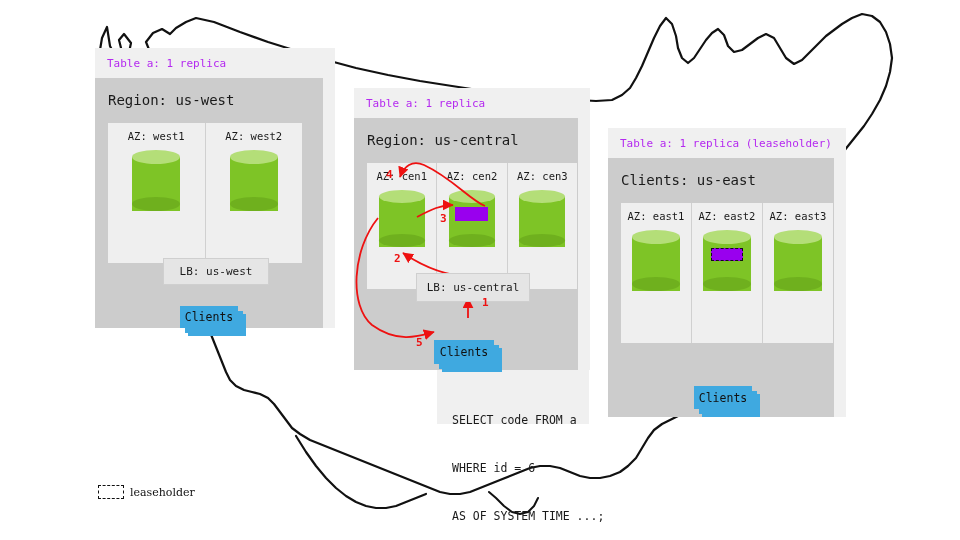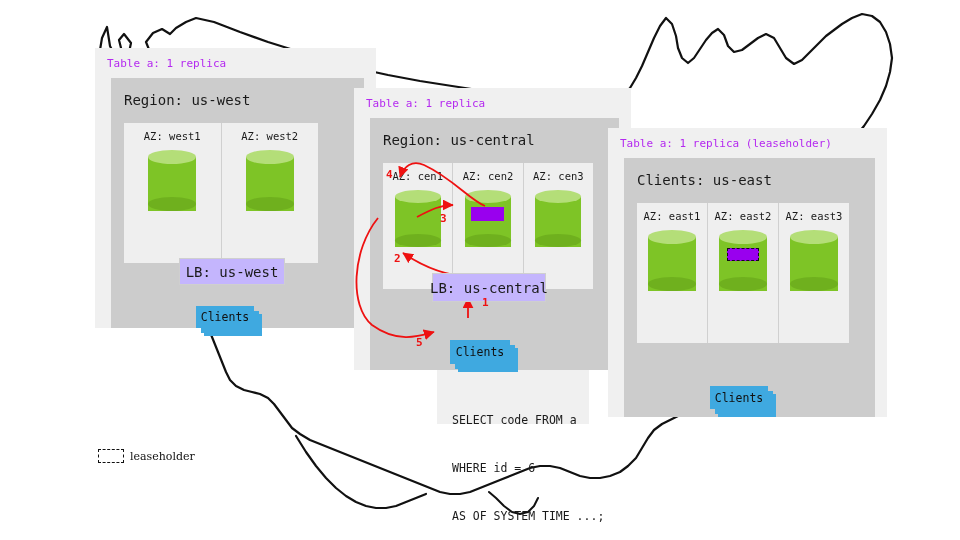--- a/index.html
+++ b/index.html
@@ -4,64 +4,64 @@
 <style>
   html,body{margin:0;padding:0;}
   body{
     width:960px;height:540px;overflow:hidden;background:#ffffff;
     font-family:"DejaVu Sans Mono","Liberation Mono",monospace;
     position:relative;
   }
   #stage{position:absolute;left:0;top:0;width:960px;height:540px;}
   #mapLayer{position:absolute;left:0;top:0;width:960px;height:540px;}
 
-  .region{position:absolute;background:#f0f0f0;padding-left:41px;}
+  .region{position:absolute;background:#f0f0f0;}
   .region-banner{
     position:absolute;left:0;top:0;right:0;height:30px;
     display:flex;align-items:center;padding-left:12px;
     color:#b429f0;font-size:11px;letter-spacing:0px;white-space:nowrap;
   }
-  .region-body{position:absolute;left:0;right:12px;background:#cccccc;margin-left:16px;}
+  .region-body{position:absolute;left:0;right:12px;background:#cccccc;}
   .region-title{
     position:absolute;left:13px;font-size:14px;color:#1a1a1a;white-space:nowrap;
   }
   .az-strip{position:absolute;display:flex;background:#efefef;}
   .az-cell{
     position:relative;flex:1;background:#efefef;
     border-right:1px solid #d0d0d0;
     display:flex;flex-direction:column;align-items:center;
   }
   .az-cell:last-child{border-right:none;}
   .az-label{margin-top:7px;font-size:10.5px;color:#1a1a1a;white-space:nowrap;}
 
   .cyl{position:relative;margin-top:8px;}
   .cyl .body{position:absolute;left:0;width:100%;background:#7ec426;}
   .cyl .top{position:absolute;left:0;top:0;width:100%;background:#b4de78;border-radius:50%;}
   .cyl .bot{position:absolute;left:0;width:100%;background:#6fb01e;border-radius:50%;}
   .cyl .range{position:absolute;background:#9900ee;z-index:4;}
   .cyl .range.leaseholder{border:1.5px dashed #111;box-sizing:border-box;}
 
   .lb{
-    position:absolute;background:#c4b5fd;border:1px solid #cfcfcf;
+    position:absolute;background:#e5e5e5;border:1px solid #cfcfcf;
     display:flex;align-items:center;justify-content:center;
-    font-size:14px;color:#1a1a1a;white-space:nowrap;z-index:6;text-align:right;
+    font-size:11px;color:#1a1a1a;white-space:nowrap;z-index:6;text-align:right;
   }
   .clients{position:absolute;z-index:6;}
   .clients .sheet{position:absolute;background:#3fa9e0;}
   .clients .front{
     position:absolute;left:0;top:0;background:#3fa9e0;
     display:flex;align-items:center;justify-content:center;
     font-size:11.5px;color:#111;white-space:nowrap;
   }
   .sqlbox{
     position:absolute;background:#f0f0f0;
     padding:10px 0 10px 15px;box-sizing:border-box;
     font-size:11.5px;line-height:16px;color:#1a1a1a;white-space:pre;
   }
-  .legend{position:absolute;display:flex;align-items:center;gap:6px;}
+  .legend{position:absolute;display:flex;align-items:center;gap:6px;margin-top:36px;}
   .legend .swatch{width:24px;height:12px;border:1.5px dashed #111;background:#fff;}
   .legend .lbl{font-size:11px;color:#111;font-family:"DejaVu Serif","Liberation Serif",serif;}
   .anum{position:absolute;color:#ee1111;font-size:11px;font-weight:bold;z-index:7;}
   #arrowLayer{position:absolute;left:0;top:0;width:960px;height:540px;z-index:5;pointer-events:none;}
 </style>
 </head>
 <body>
 
 <div id="stage">
 

